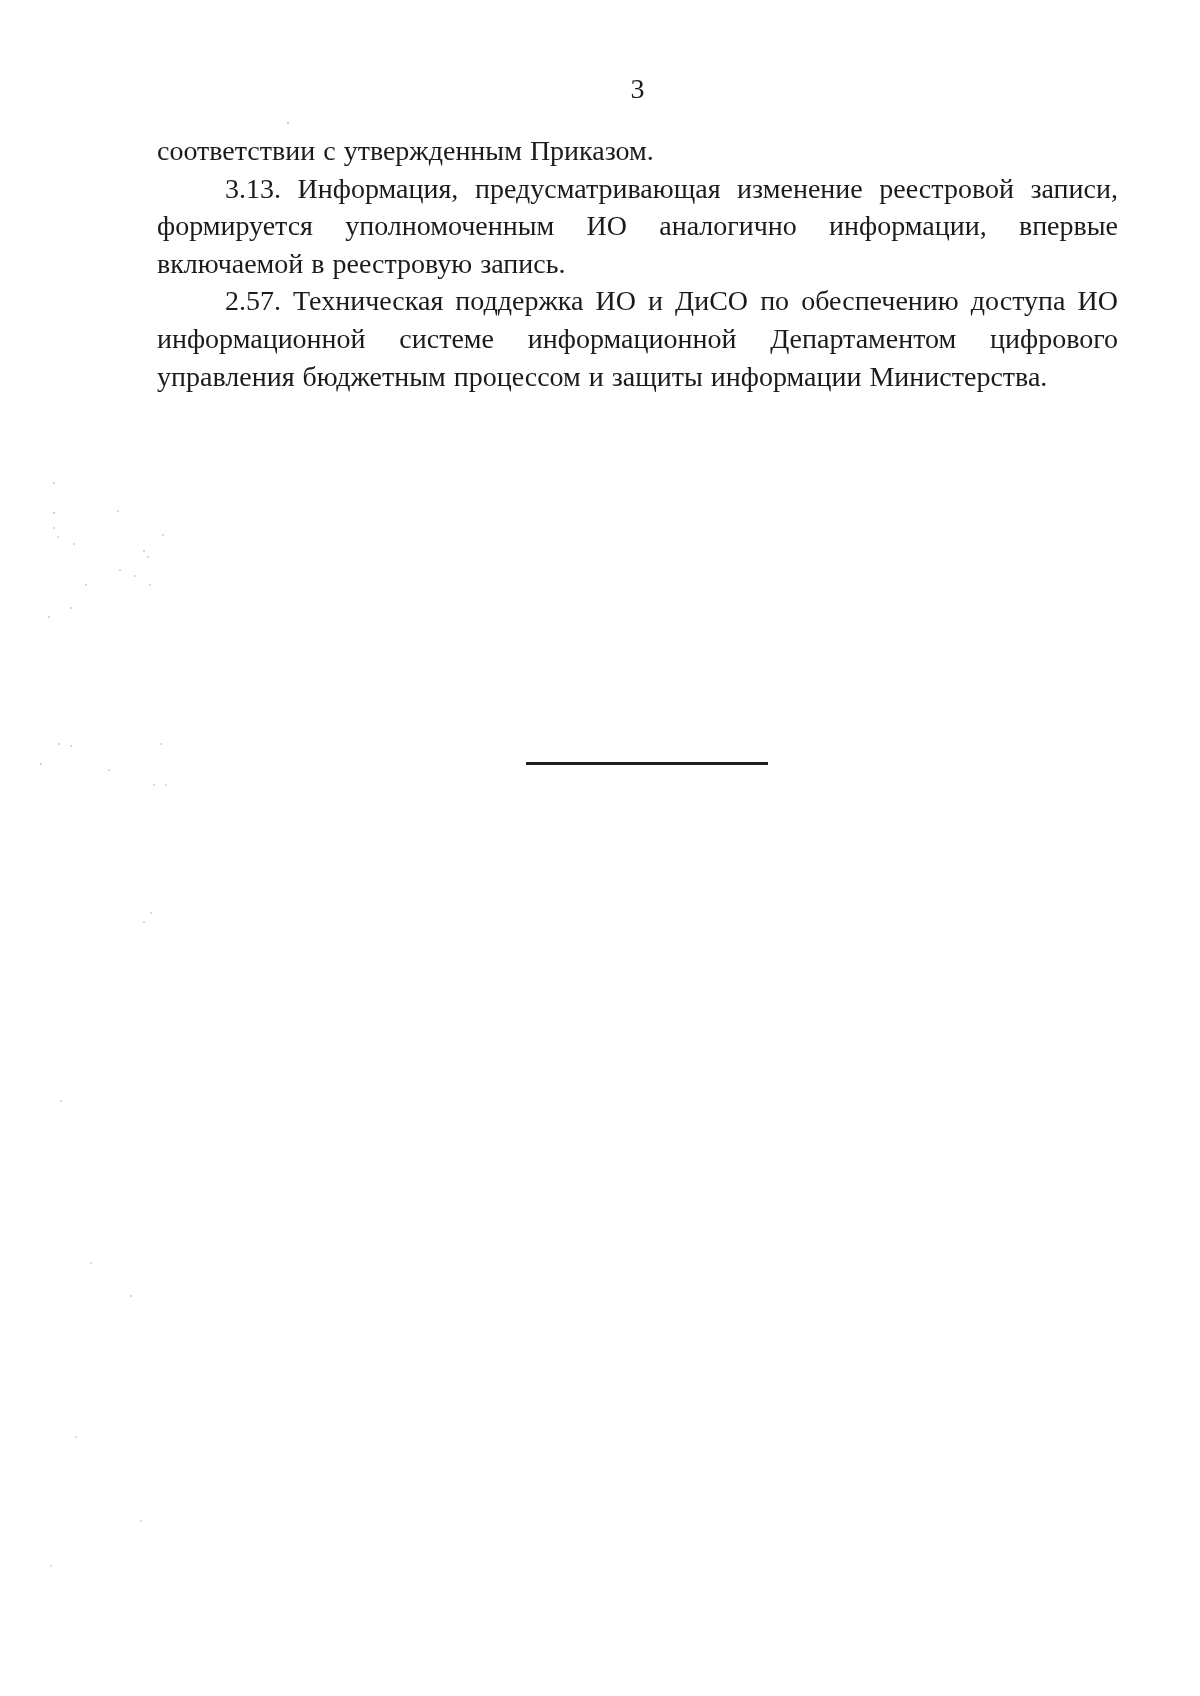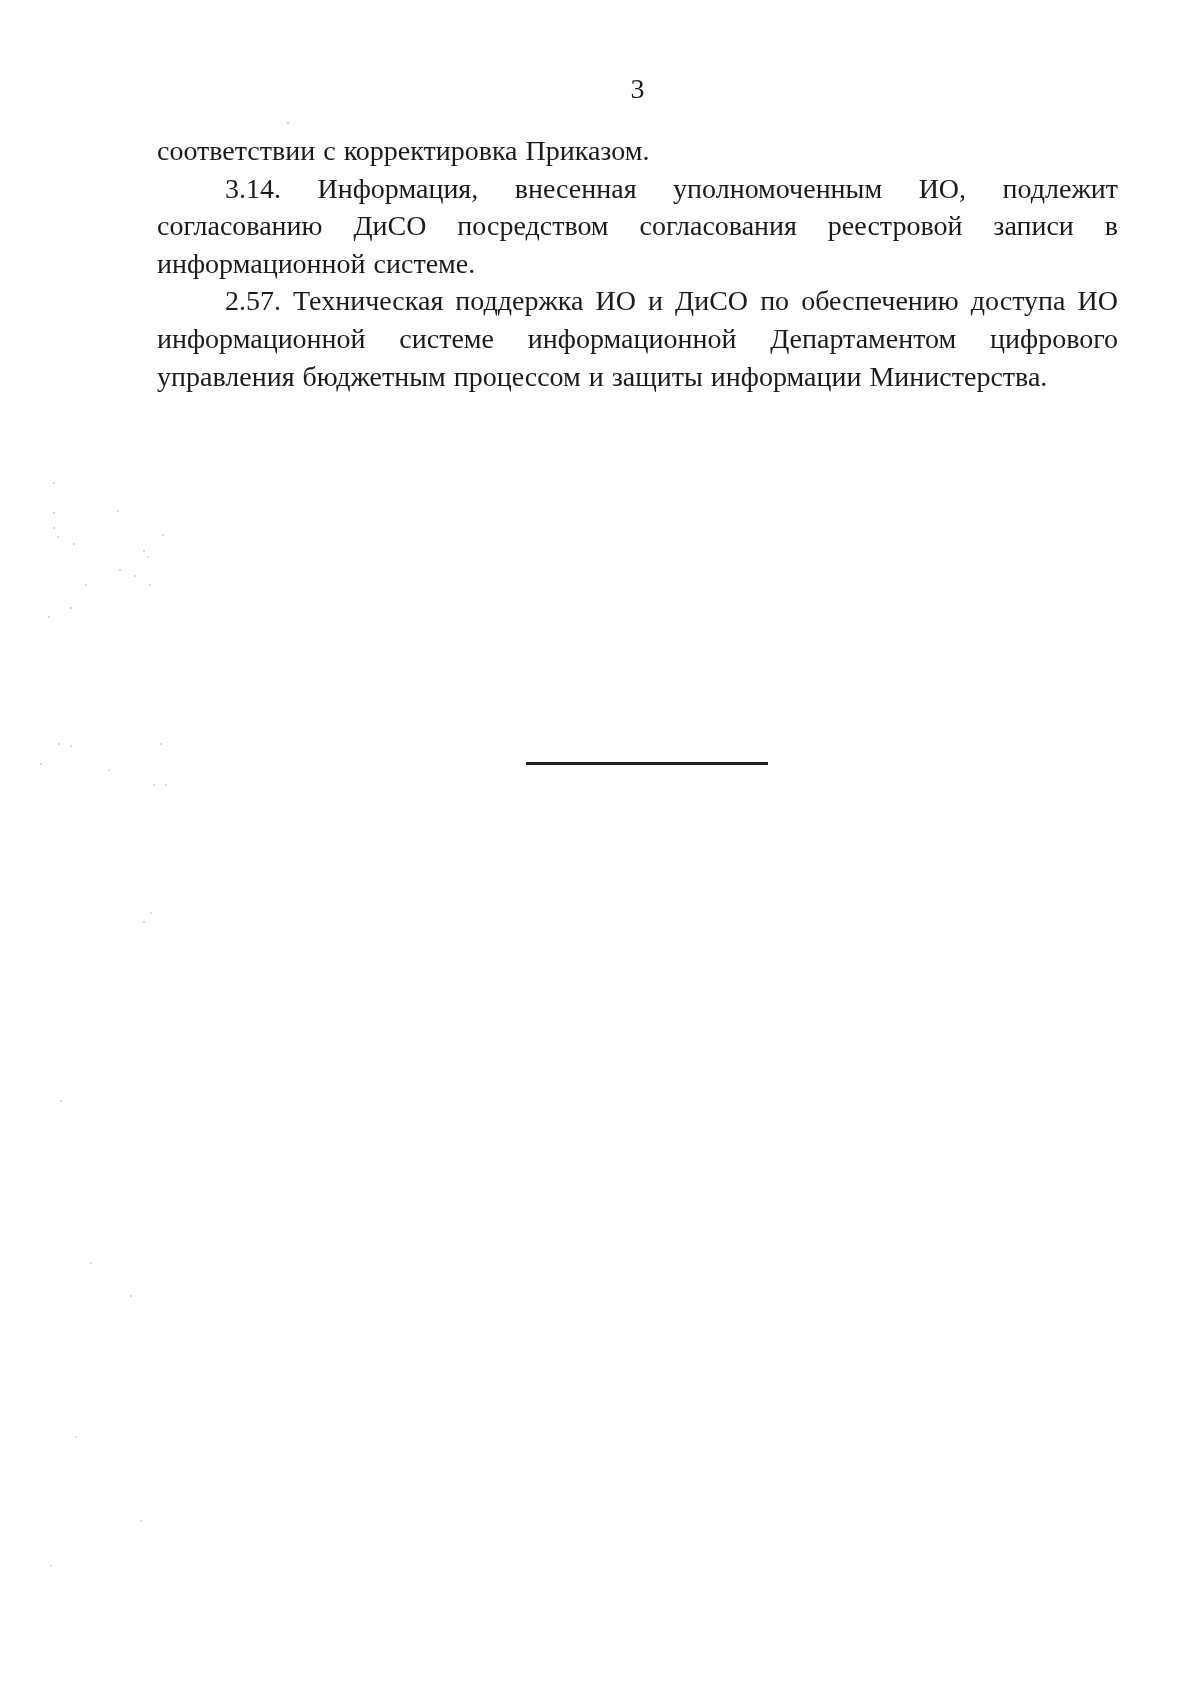--- a/index.html
+++ b/index.html
@@ -98,29 +98,29 @@
 </head>
 <body>
 
 <div class="page">
 
   <div class="page-number">3</div>
 
   <div class="body-text">
 
     <div class="para">
-      <div class="line">соответствии с корректировка Приказом.</div>
+      <div class="line">соответствии с утвержденным Приказом.</div>
     </div>
 
+    <div class="para">
+      <div class="line j i">3.13. Информация, предусматривающая изменение реестровой записи,</div>
+      <div class="line j">формируется уполномоченным ИО аналогично информации, впервые</div>
+      <div class="line">включаемой в реестровую запись.</div>
+    </div>
 
-    <div class="para">
-      <div class="line j i">3.14. Информация, внесенная уполномоченным ИО, подлежит</div>
-      <div class="line j">согласованию ДиСО посредством согласования реестровой записи в</div>
-      <div class="line">информационной системе.</div>
-    </div>
 
 
     <div class="para">
       <div class="line j i">2.57. Техническая поддержка ИО и ДиСО по обеспечению доступа ИО</div>
       <div class="line j">информационной системе информационной Департаментом цифрового</div>
       <div class="line">управления бюджетным процессом и защиты информации Министерства.</div>
     </div>
 
   </div>
 

